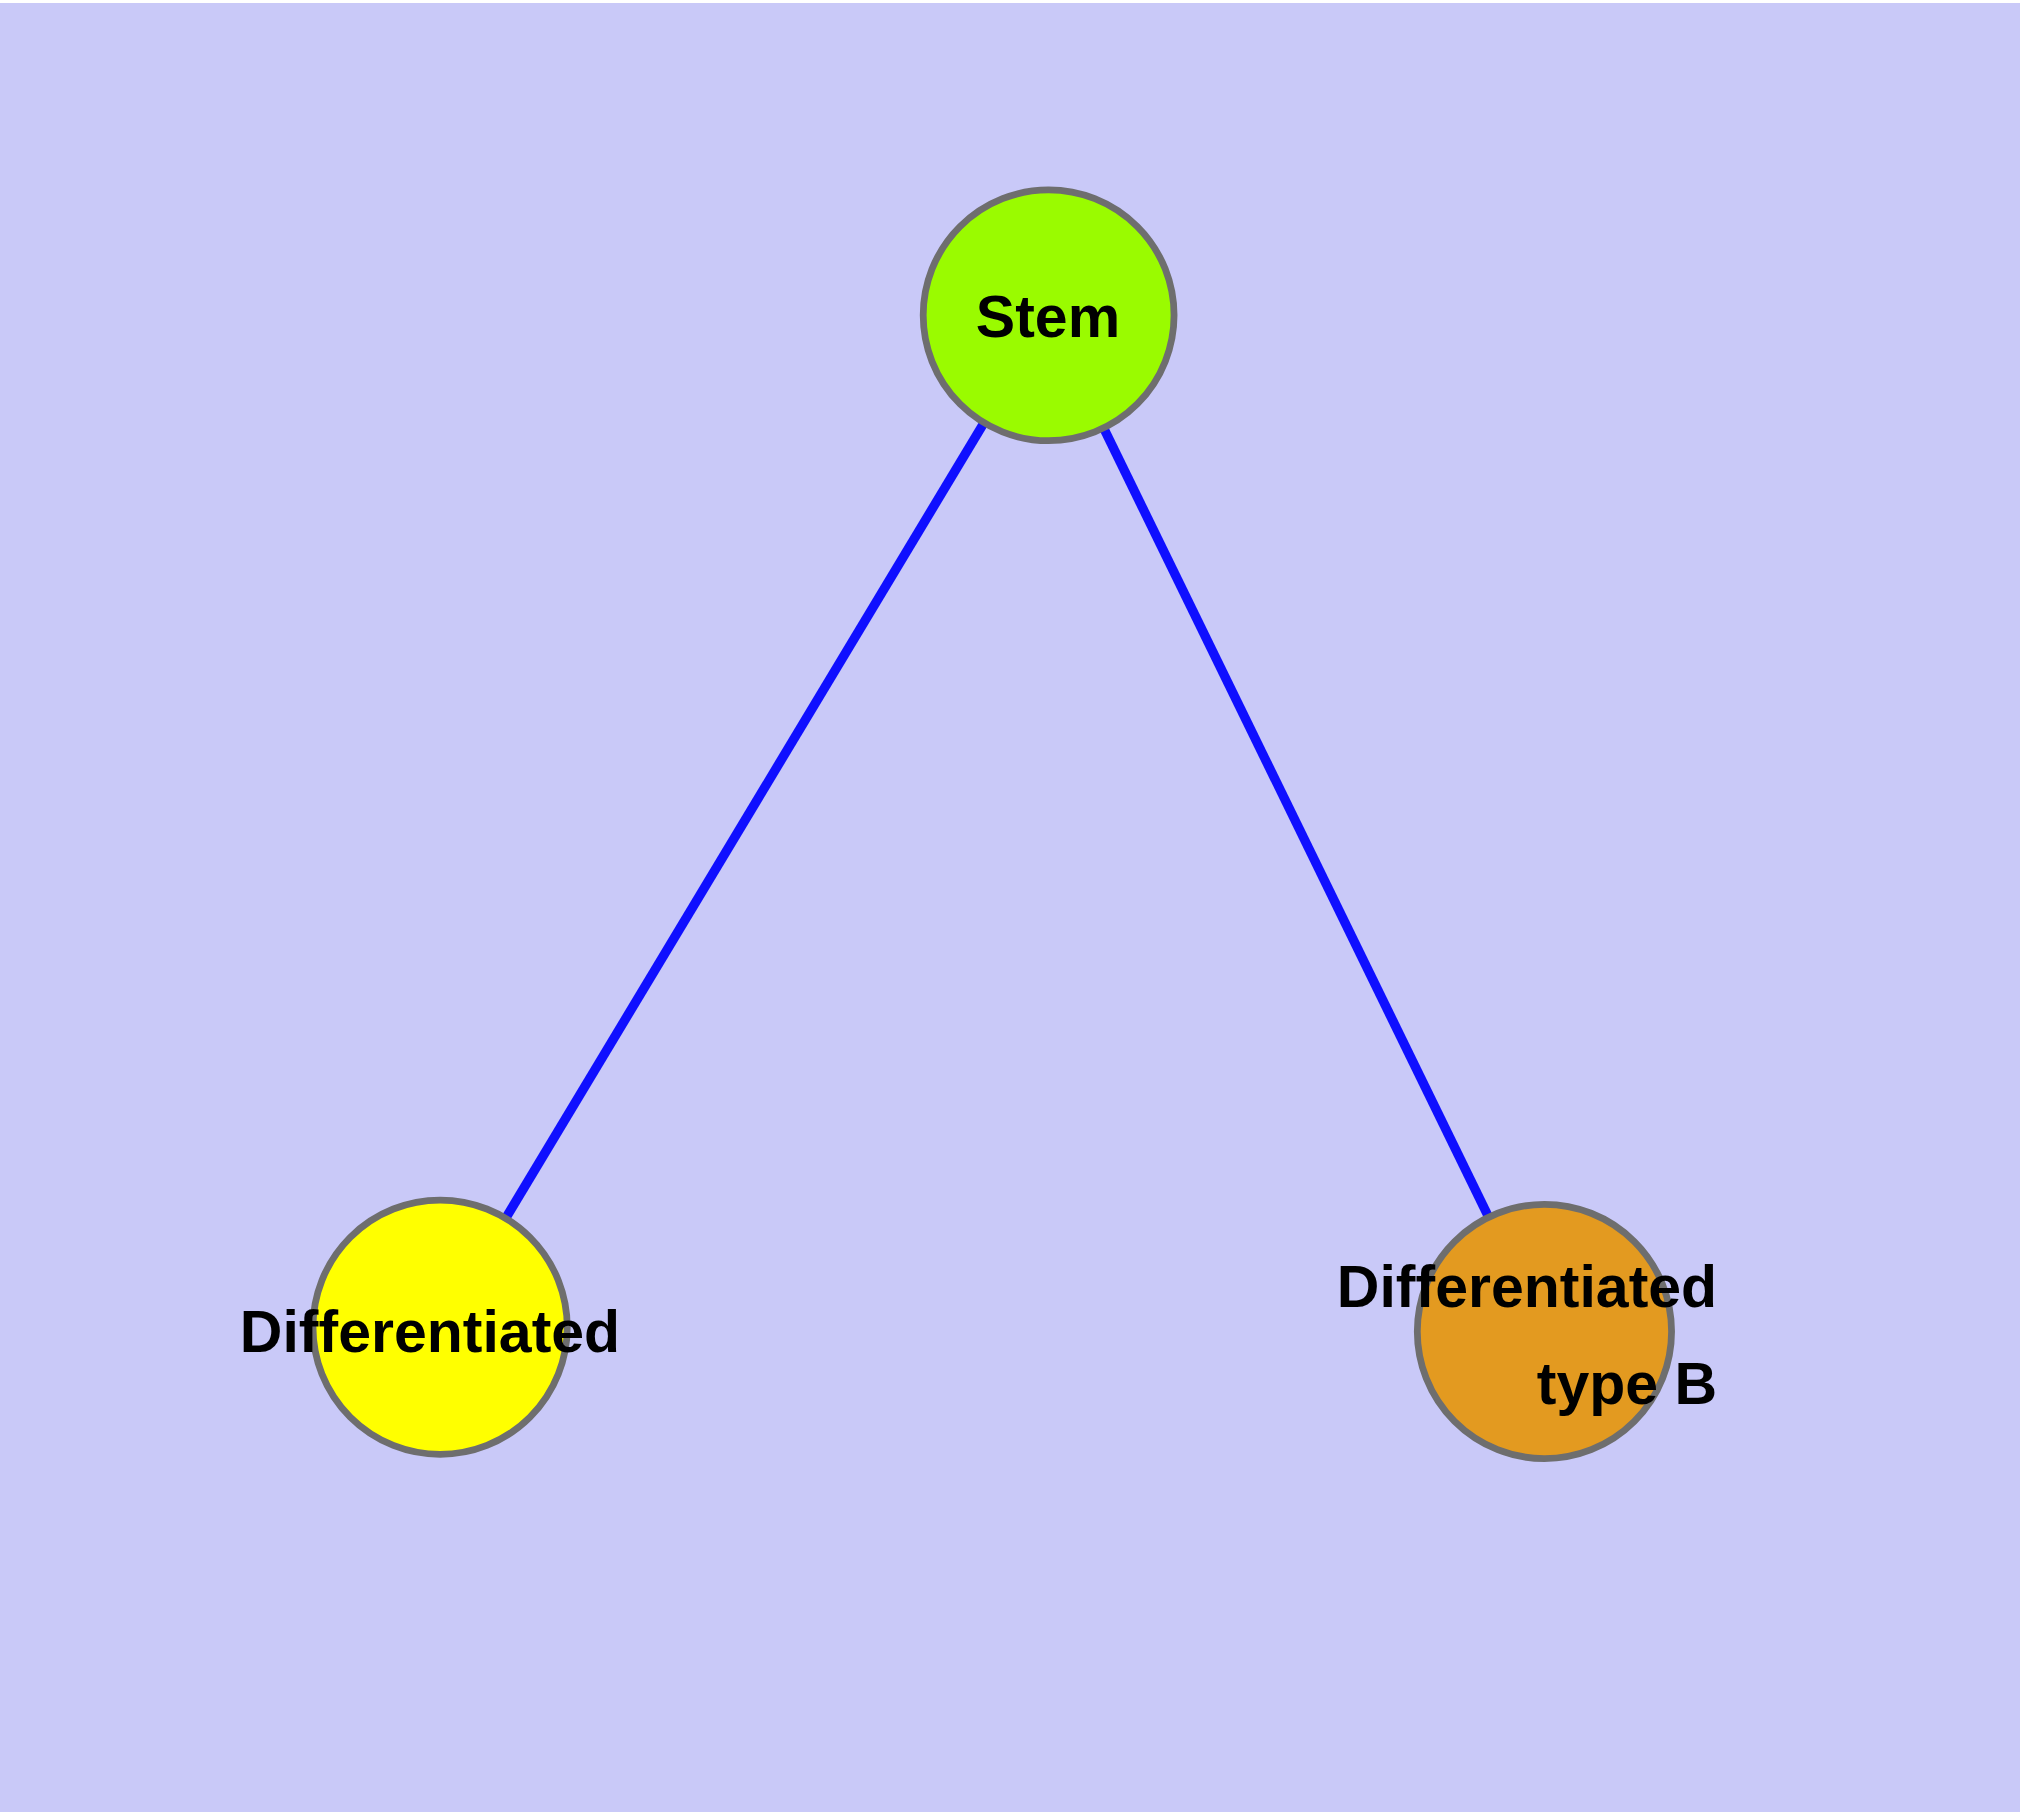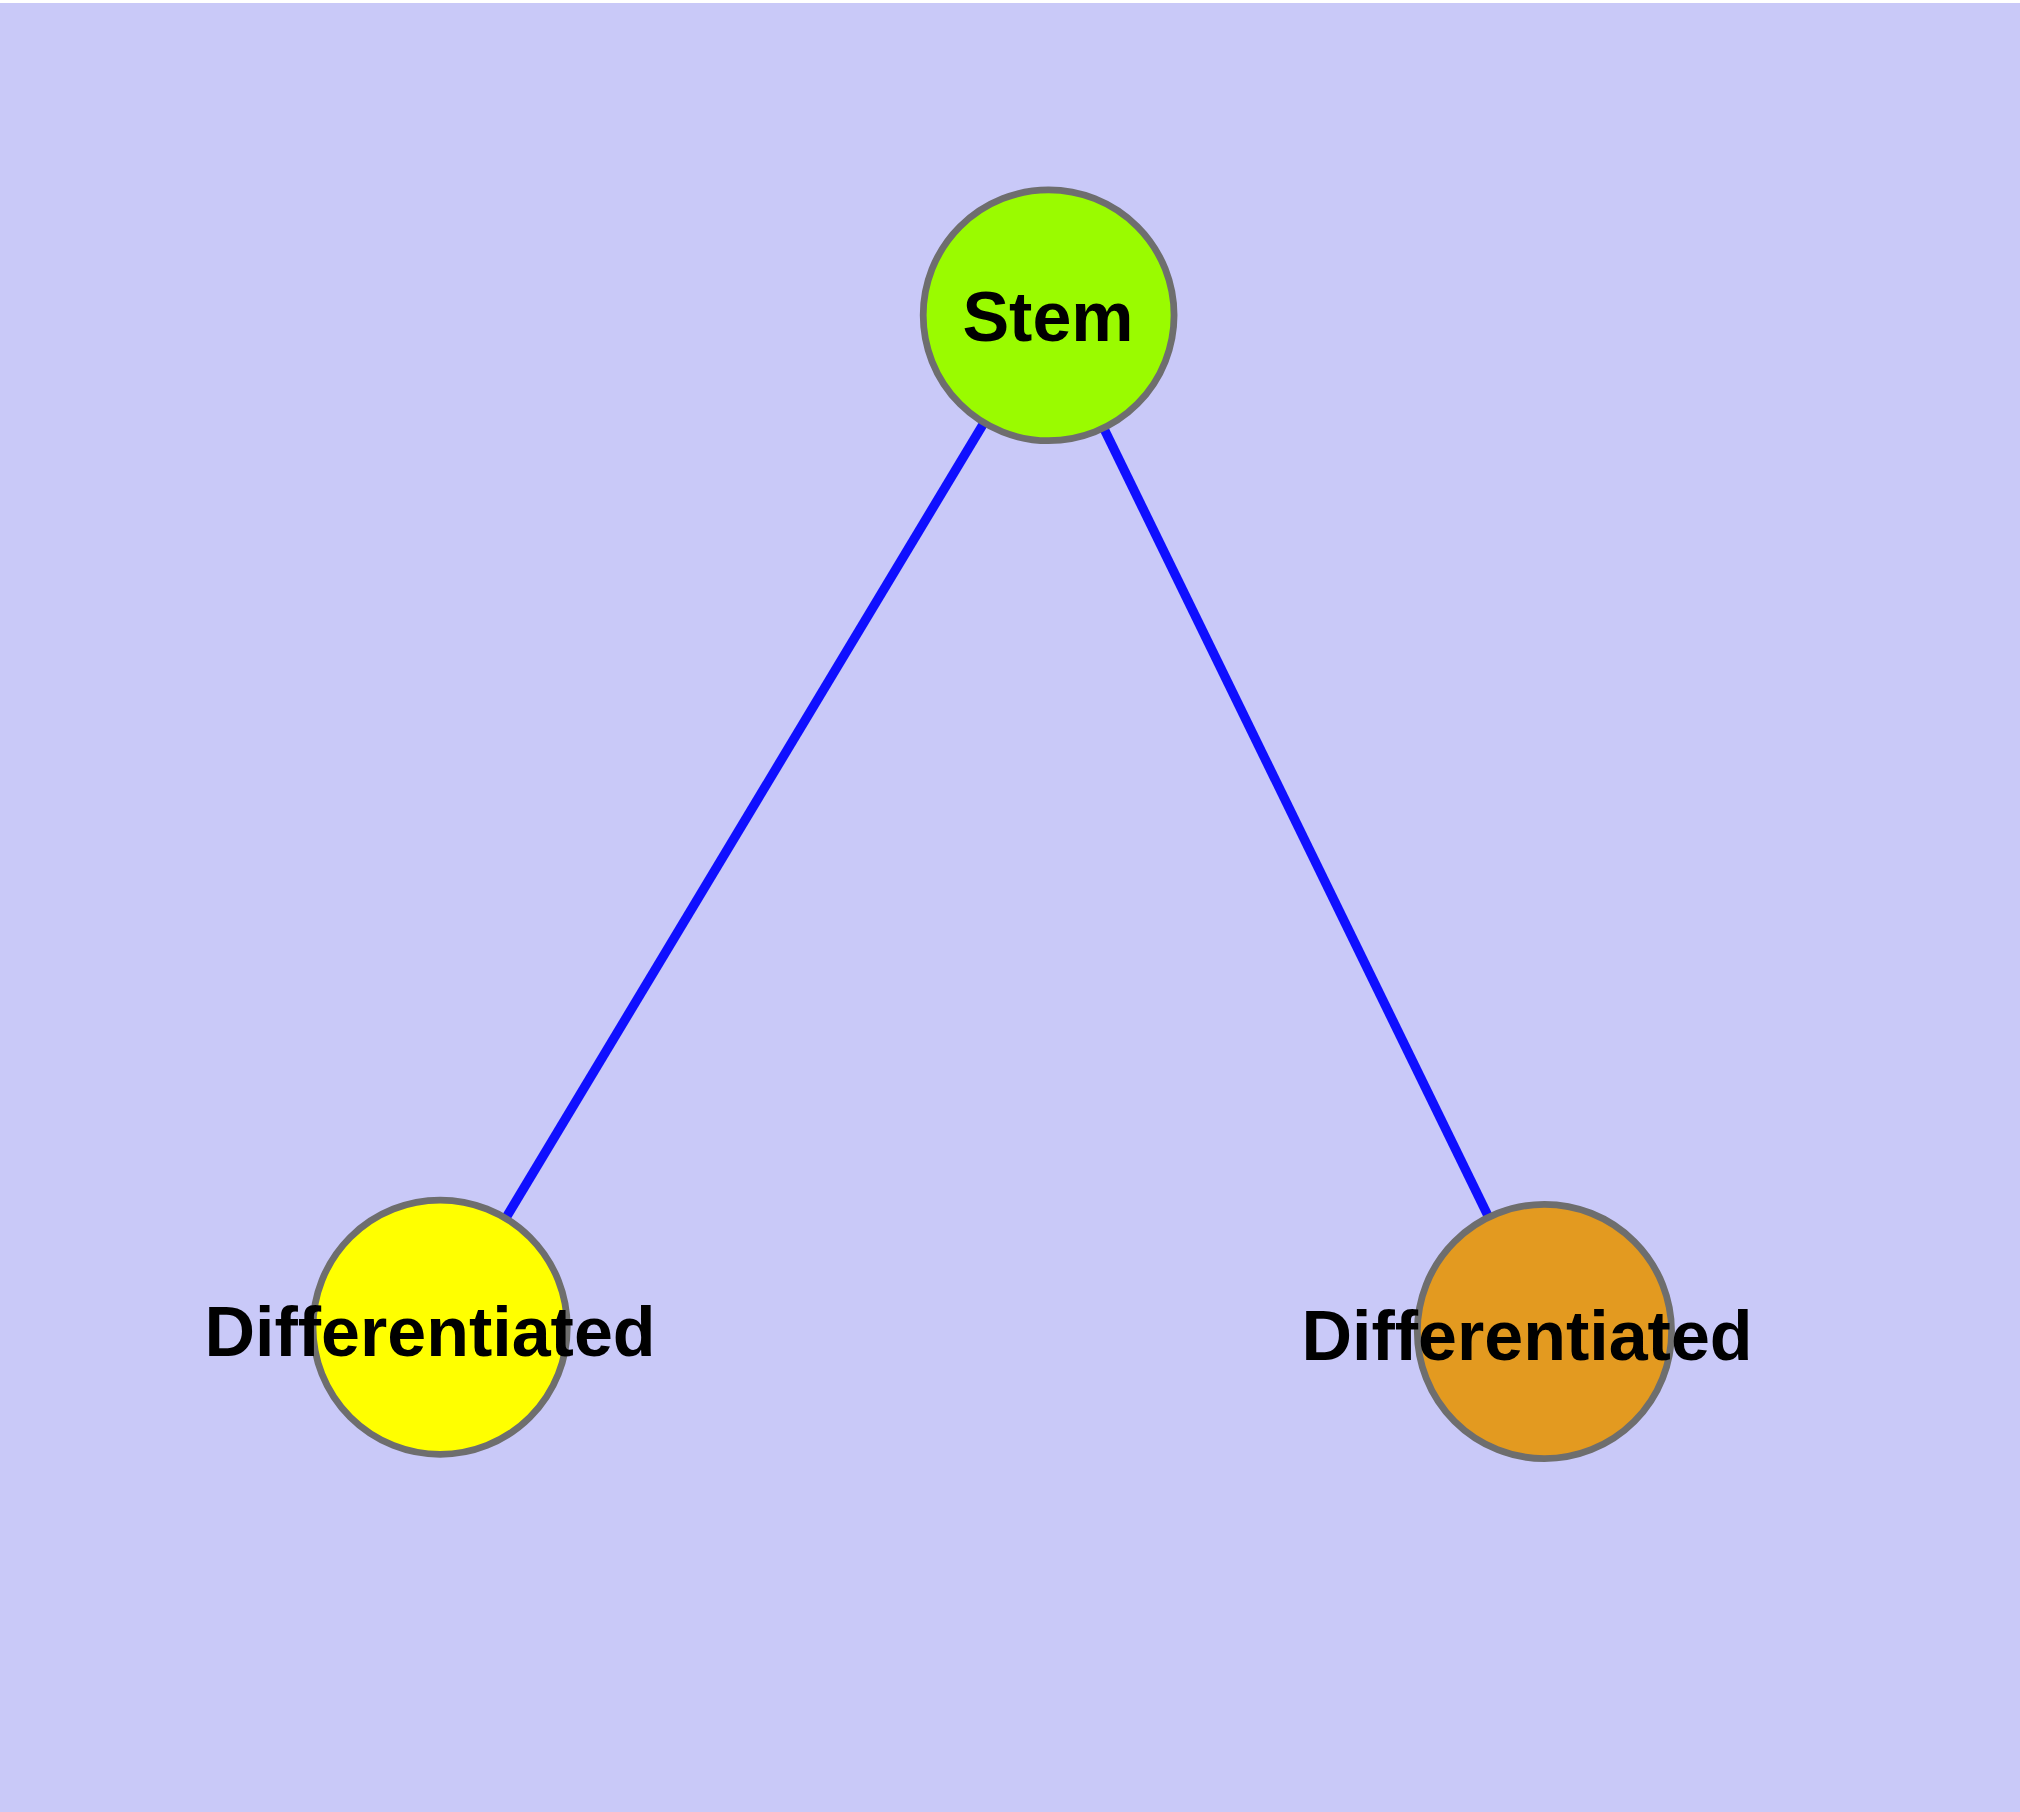--- a/index.html
+++ b/index.html
@@ -32,21 +32,21 @@
   }
   svg.graph circle {
     stroke: #6e6e6e;
     stroke-width: 8px;
   }
   .node-label {
     position: absolute;
     transform: translate(-50%, -50%);
     color: #000000;
     font-weight: bold;
-    font-size: 70px;
+    font-size: 59px;
     line-height: 97px;
     text-align: right;
     white-space: nowrap;
   }
   .label-stem   { left: 1048px; top: 317px; }
   .label-type-a { left: 430px;  top: 1332px; }
   .label-type-b { left: 1527px; top: 1336px; }
 </style>
 </head>
 <body>
@@ -64,15 +64,16 @@
   </svg>
 
   <div class="node-label label-stem">Stem</div>
 
   <div class="node-label label-type-a">
     <div>Differentiated</div>
   </div>
 
   <div class="node-label label-type-b">
     <div>Differentiated</div>
+    <div>type B</div>
   </div>
 </div>
 
 
 </body></html>

